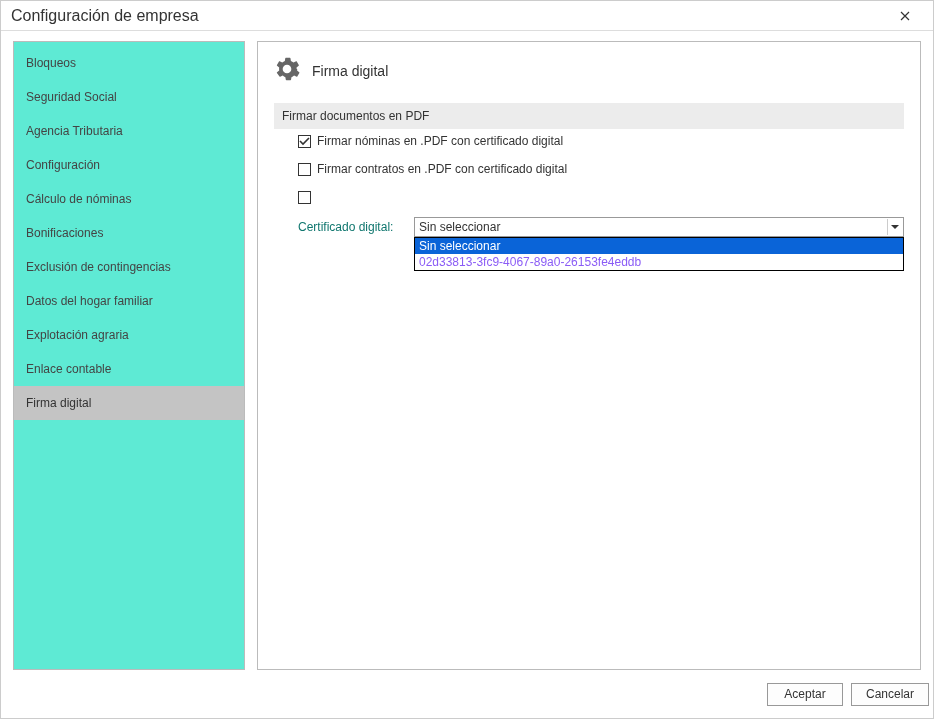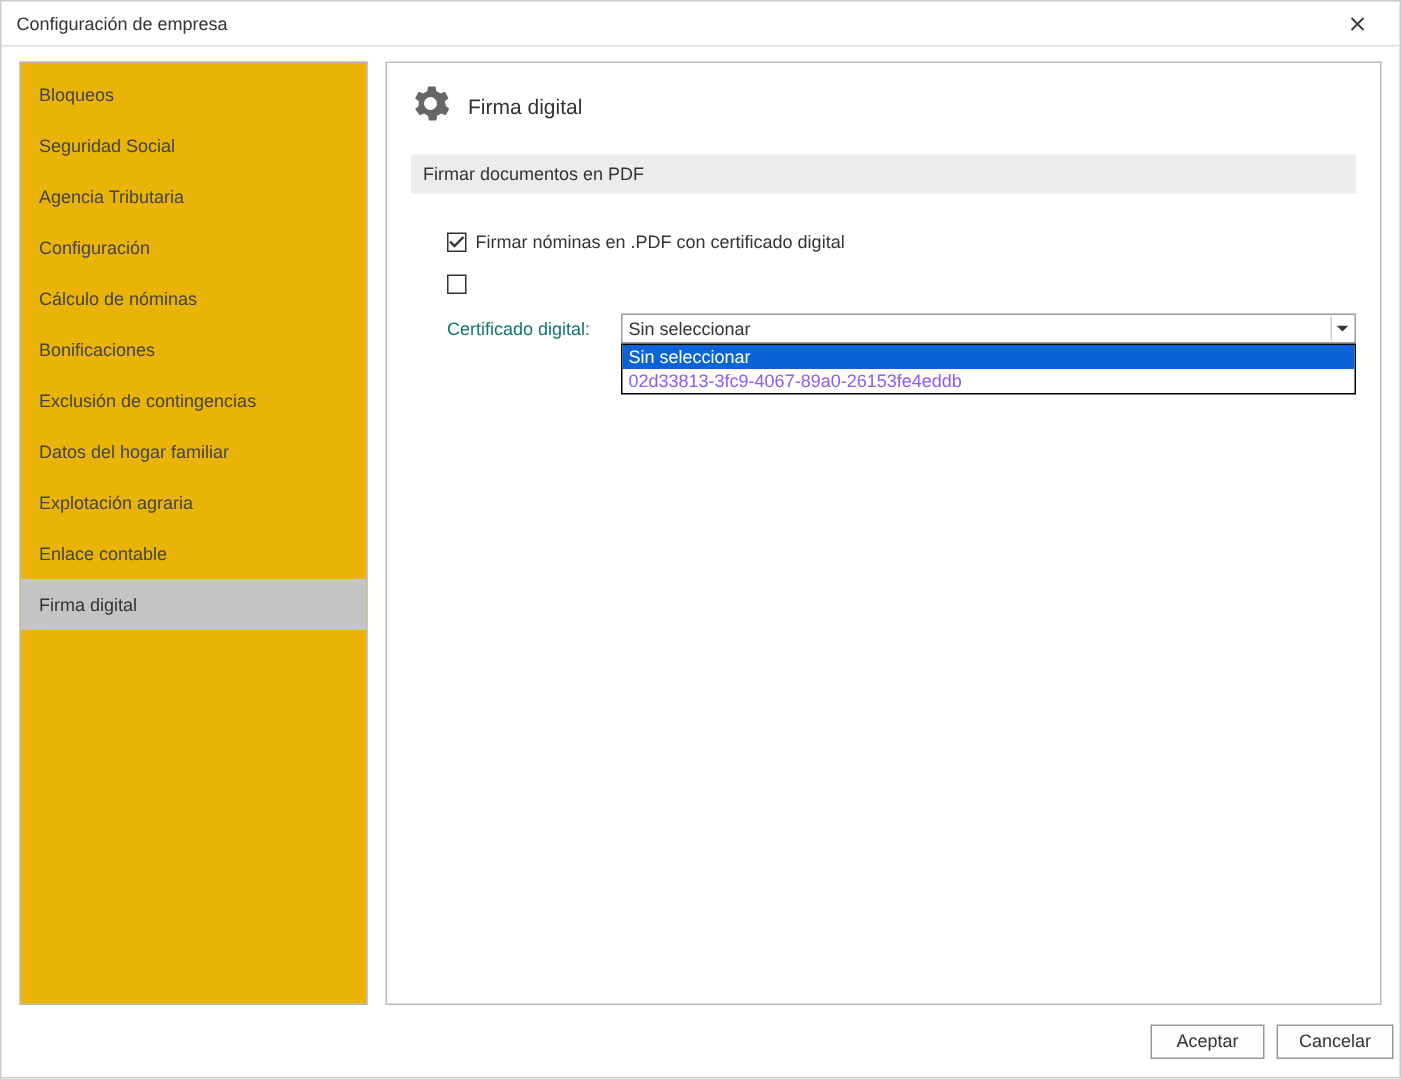--- a/index.html
+++ b/index.html
@@ -14,38 +14,38 @@
       border: 1px solid #ccc;
     }
     .titlebar {
       height: 30px;
       display: flex;
       align-items: center;
       justify-content: space-between;
       padding: 0 8px 0 10px;
       border-bottom: 1px solid #ddd;
     }
-    .titlebar-title { font-size: 12px; color: #333; }
+    .titlebar-title { font-size: 16px; color: #333; }
     .close-btn {
       width: 40px; height: 28px;
       display: flex; align-items: center; justify-content: center;
       cursor: pointer;
     }
     .close-btn svg { width: 10px; height: 10px; }
 
     .body {
       display: flex;
       padding: 10px 12px 0 12px;
       gap: 12px;
       height: calc(100% - 30px - 48px);
     }
     .sidebar {
       width: 232px;
       border: 1px solid #bbb;
-      background: #eab308;
+      background: #5eead4;
       padding-top: 4px;
     }
     .sidebar-item {
       padding: 10px 12px;
       cursor: pointer;
       color: #444;
     }
     .sidebar-item.selected {
       background: #c4c4c4;
       color: #333;
@@ -64,21 +64,21 @@
       gap: 12px;
       margin-bottom: 18px;
     }
     .main-title { font-size: 14px; color: #333; }
 
     .section-header {
       background: #ececec;
       padding: 6px 8px;
       font-size: 12px;
       color: #333;
-      margin-bottom: 22px;
+      margin-bottom: 2px;
     }
     .section-body {
       padding-left: 24px;
     }
     .checkbox-row {
       display: flex;
       align-items: center;
       gap: 6px;
       margin-bottom: 8px;
       min-height: 20px;
@@ -203,20 +203,24 @@
           <div class="checkbox-row">
             <div class="checkbox checked">
               <svg viewBox="0 0 11 11">
                 <path d="M1 5 L4 8 L10 2" stroke="#333" stroke-width="1.6" fill="none"></path>
               </svg>
             </div>
             <span>Firmar nóminas en .PDF con certificado digital</span>
           </div>
           <div class="checkbox-row">
             <div class="checkbox"></div>
+            <span>Firmar contratos en .PDF con certificado digital</span>
+          </div>
+          <div class="checkbox-row">
+            <div class="checkbox"></div>
           </div>
         </div>
 
       <div class="field-row">
         <span class="field-label">Certificado digital:</span>
         <div class="combo-wrap">
           <div class="combo">
             <span>Sin seleccionar</span>
             <span class="combo-arrow">
               <svg width="8" height="5" viewBox="0 0 8 5">

